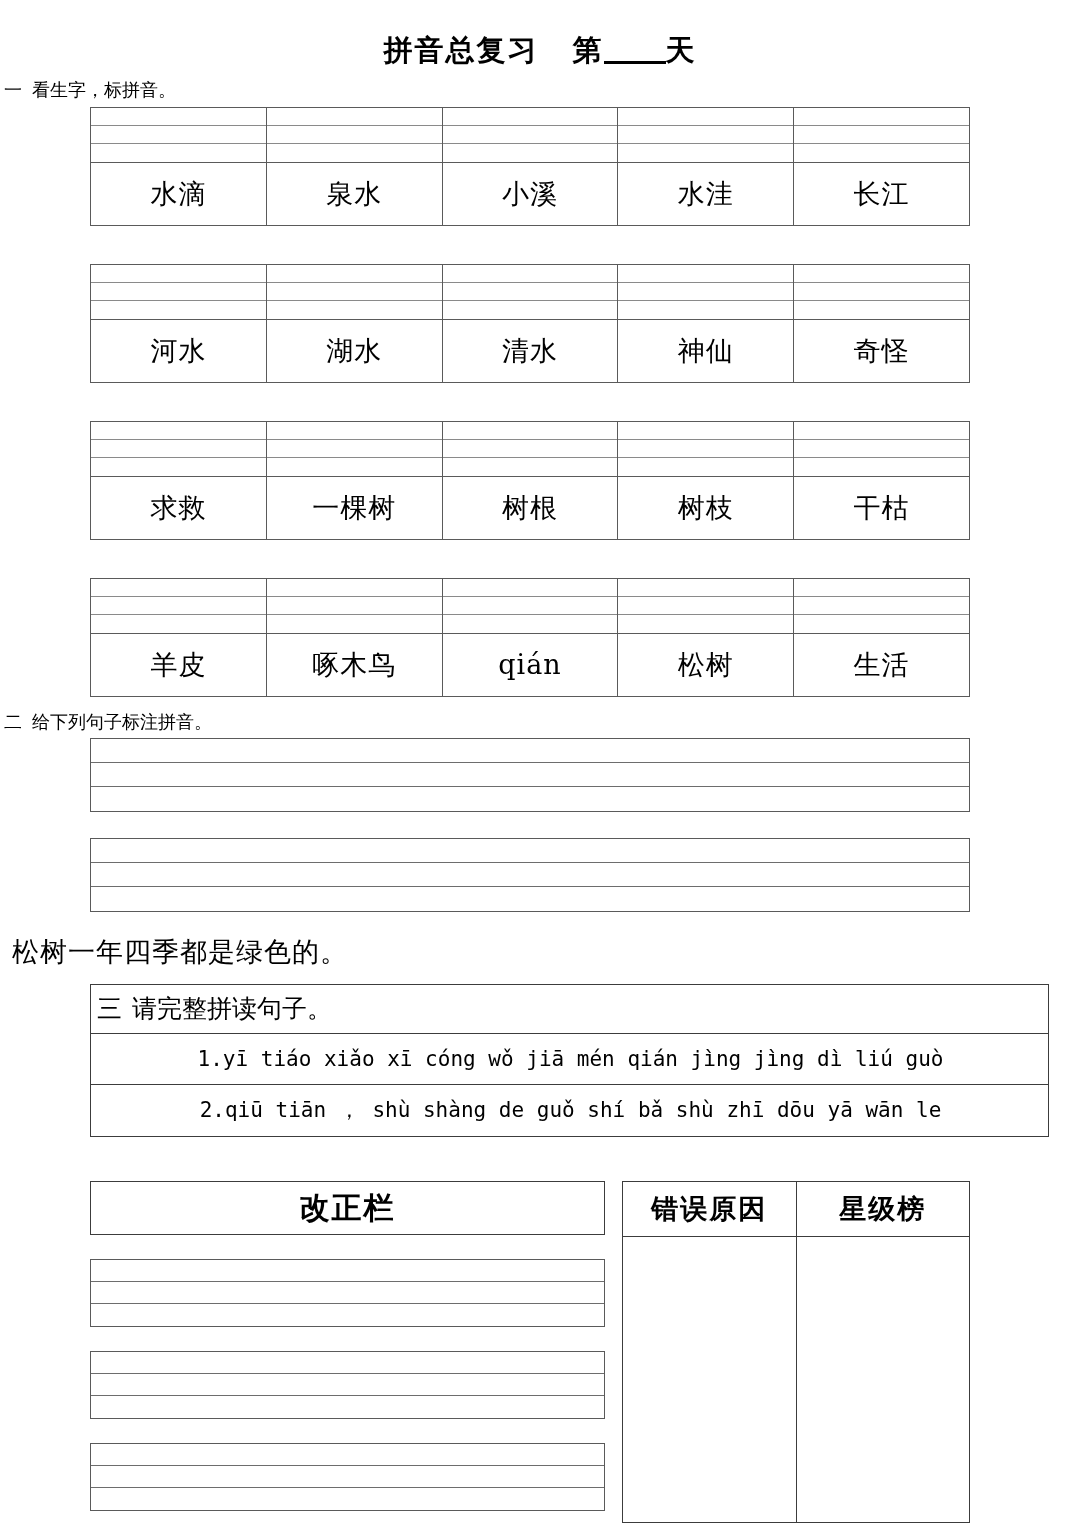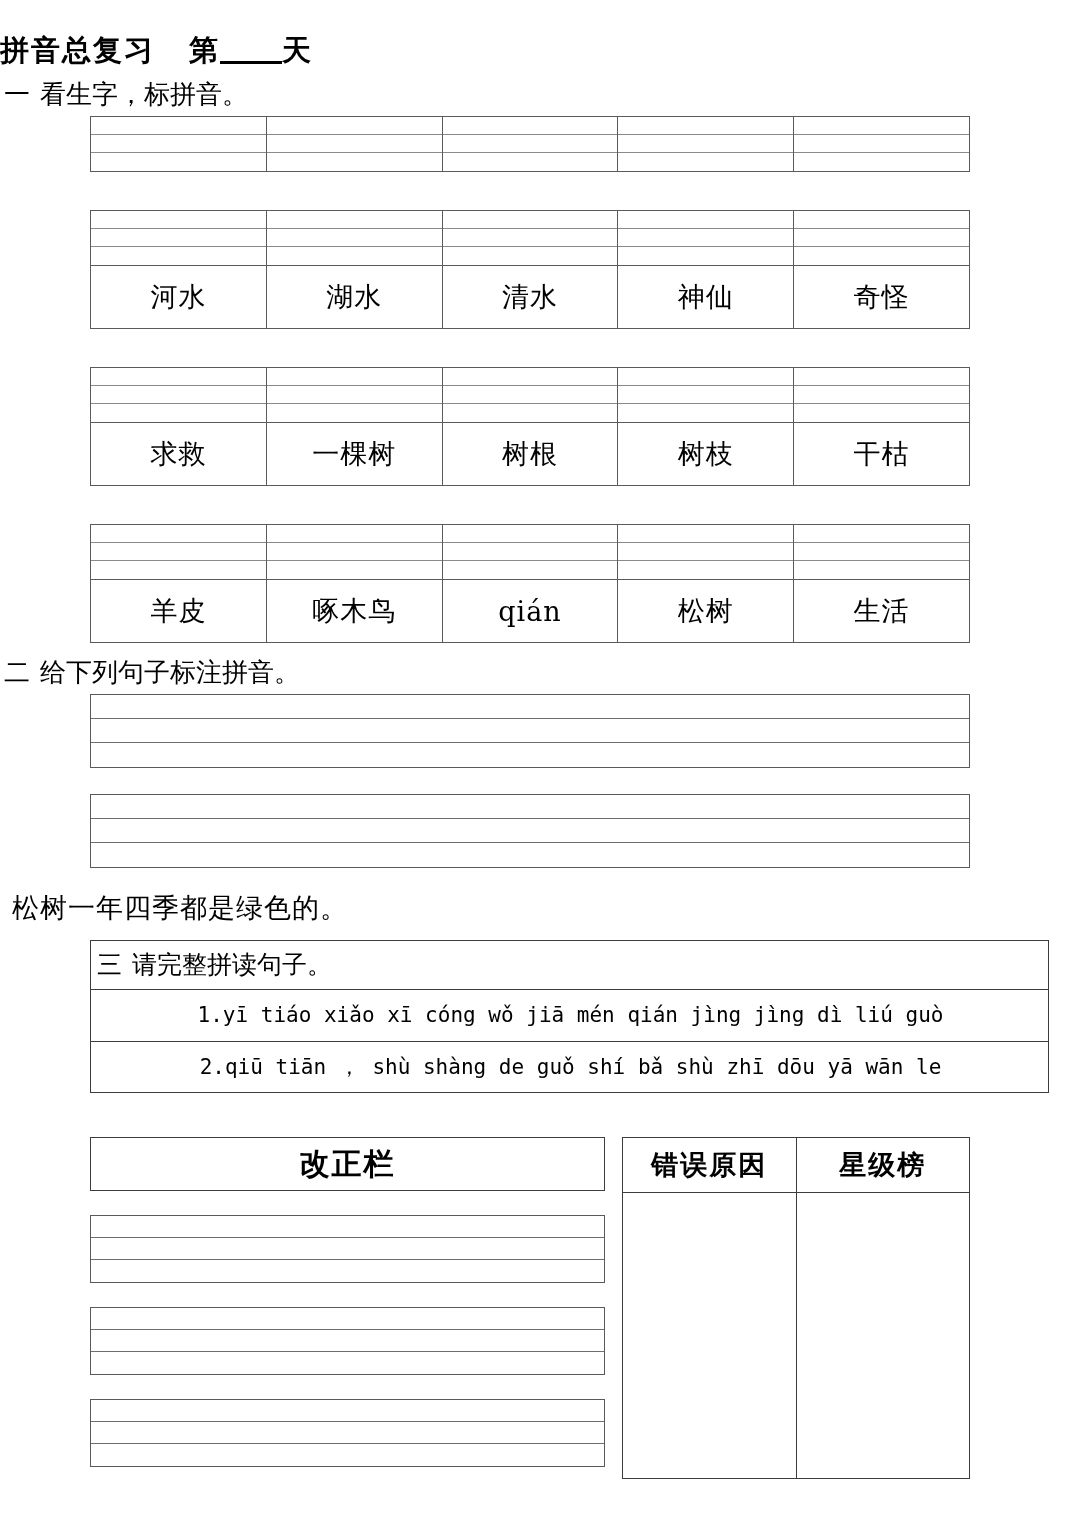--- a/index.html
+++ b/index.html
@@ -17,38 +17,39 @@
   }
   .page {
     width: 1080px;
     height: 1528px;
     position: relative;
     box-sizing: border-box;
   }
 
   
   .title {
+    text-align: center;
     font-size: 29px;
     font-weight: bold;
     letter-spacing: 2px;
     padding-top: 36px;
     line-height: 1;
     font-family: "DejaVu Serif", "Liberation Serif", serif;
   }
   .title .gap { display: inline-block; width: 34px; }
   .title .blank {
     display: inline-block;
     width: 62px;
     border-bottom: 3px solid #000;
     vertical-align: -4px;
   }
 
   
   .section-heading {
-    font-size: 26px;
+    font-size: 18px;
     margin: 0;
     padding: 14px 0 6px 4px;
     font-family: "DejaVu Serif", "Liberation Serif", serif;
     line-height: 1.2;
     white-space: nowrap;
   }
   .section-heading .num { margin-right: 10px; }
 
   
   .word-table {
@@ -248,20 +249,27 @@
               </div>
             </td>
             <td class="pinyin-cell">
               <div class="pinyin-lines">
                 <div class="ln"></div>
                 <div class="ln"></div>
                 <div class="ln"></div>
               </div>
             </td>
           </tr>
+          <tr>
+            <td class="word-cell">水滴</td>
+            <td class="word-cell">泉水</td>
+            <td class="word-cell">小溪</td>
+            <td class="word-cell">水洼</td>
+            <td class="word-cell">长江</td>
+          </tr>
         </tbody>
       </table>
       <div class="tbl-gap"></div>
       <table class="word-table">
         <tbody>
           <tr>
             <td class="pinyin-cell">
               <div class="pinyin-lines">
                 <div class="ln"></div>
                 <div class="ln"></div>

